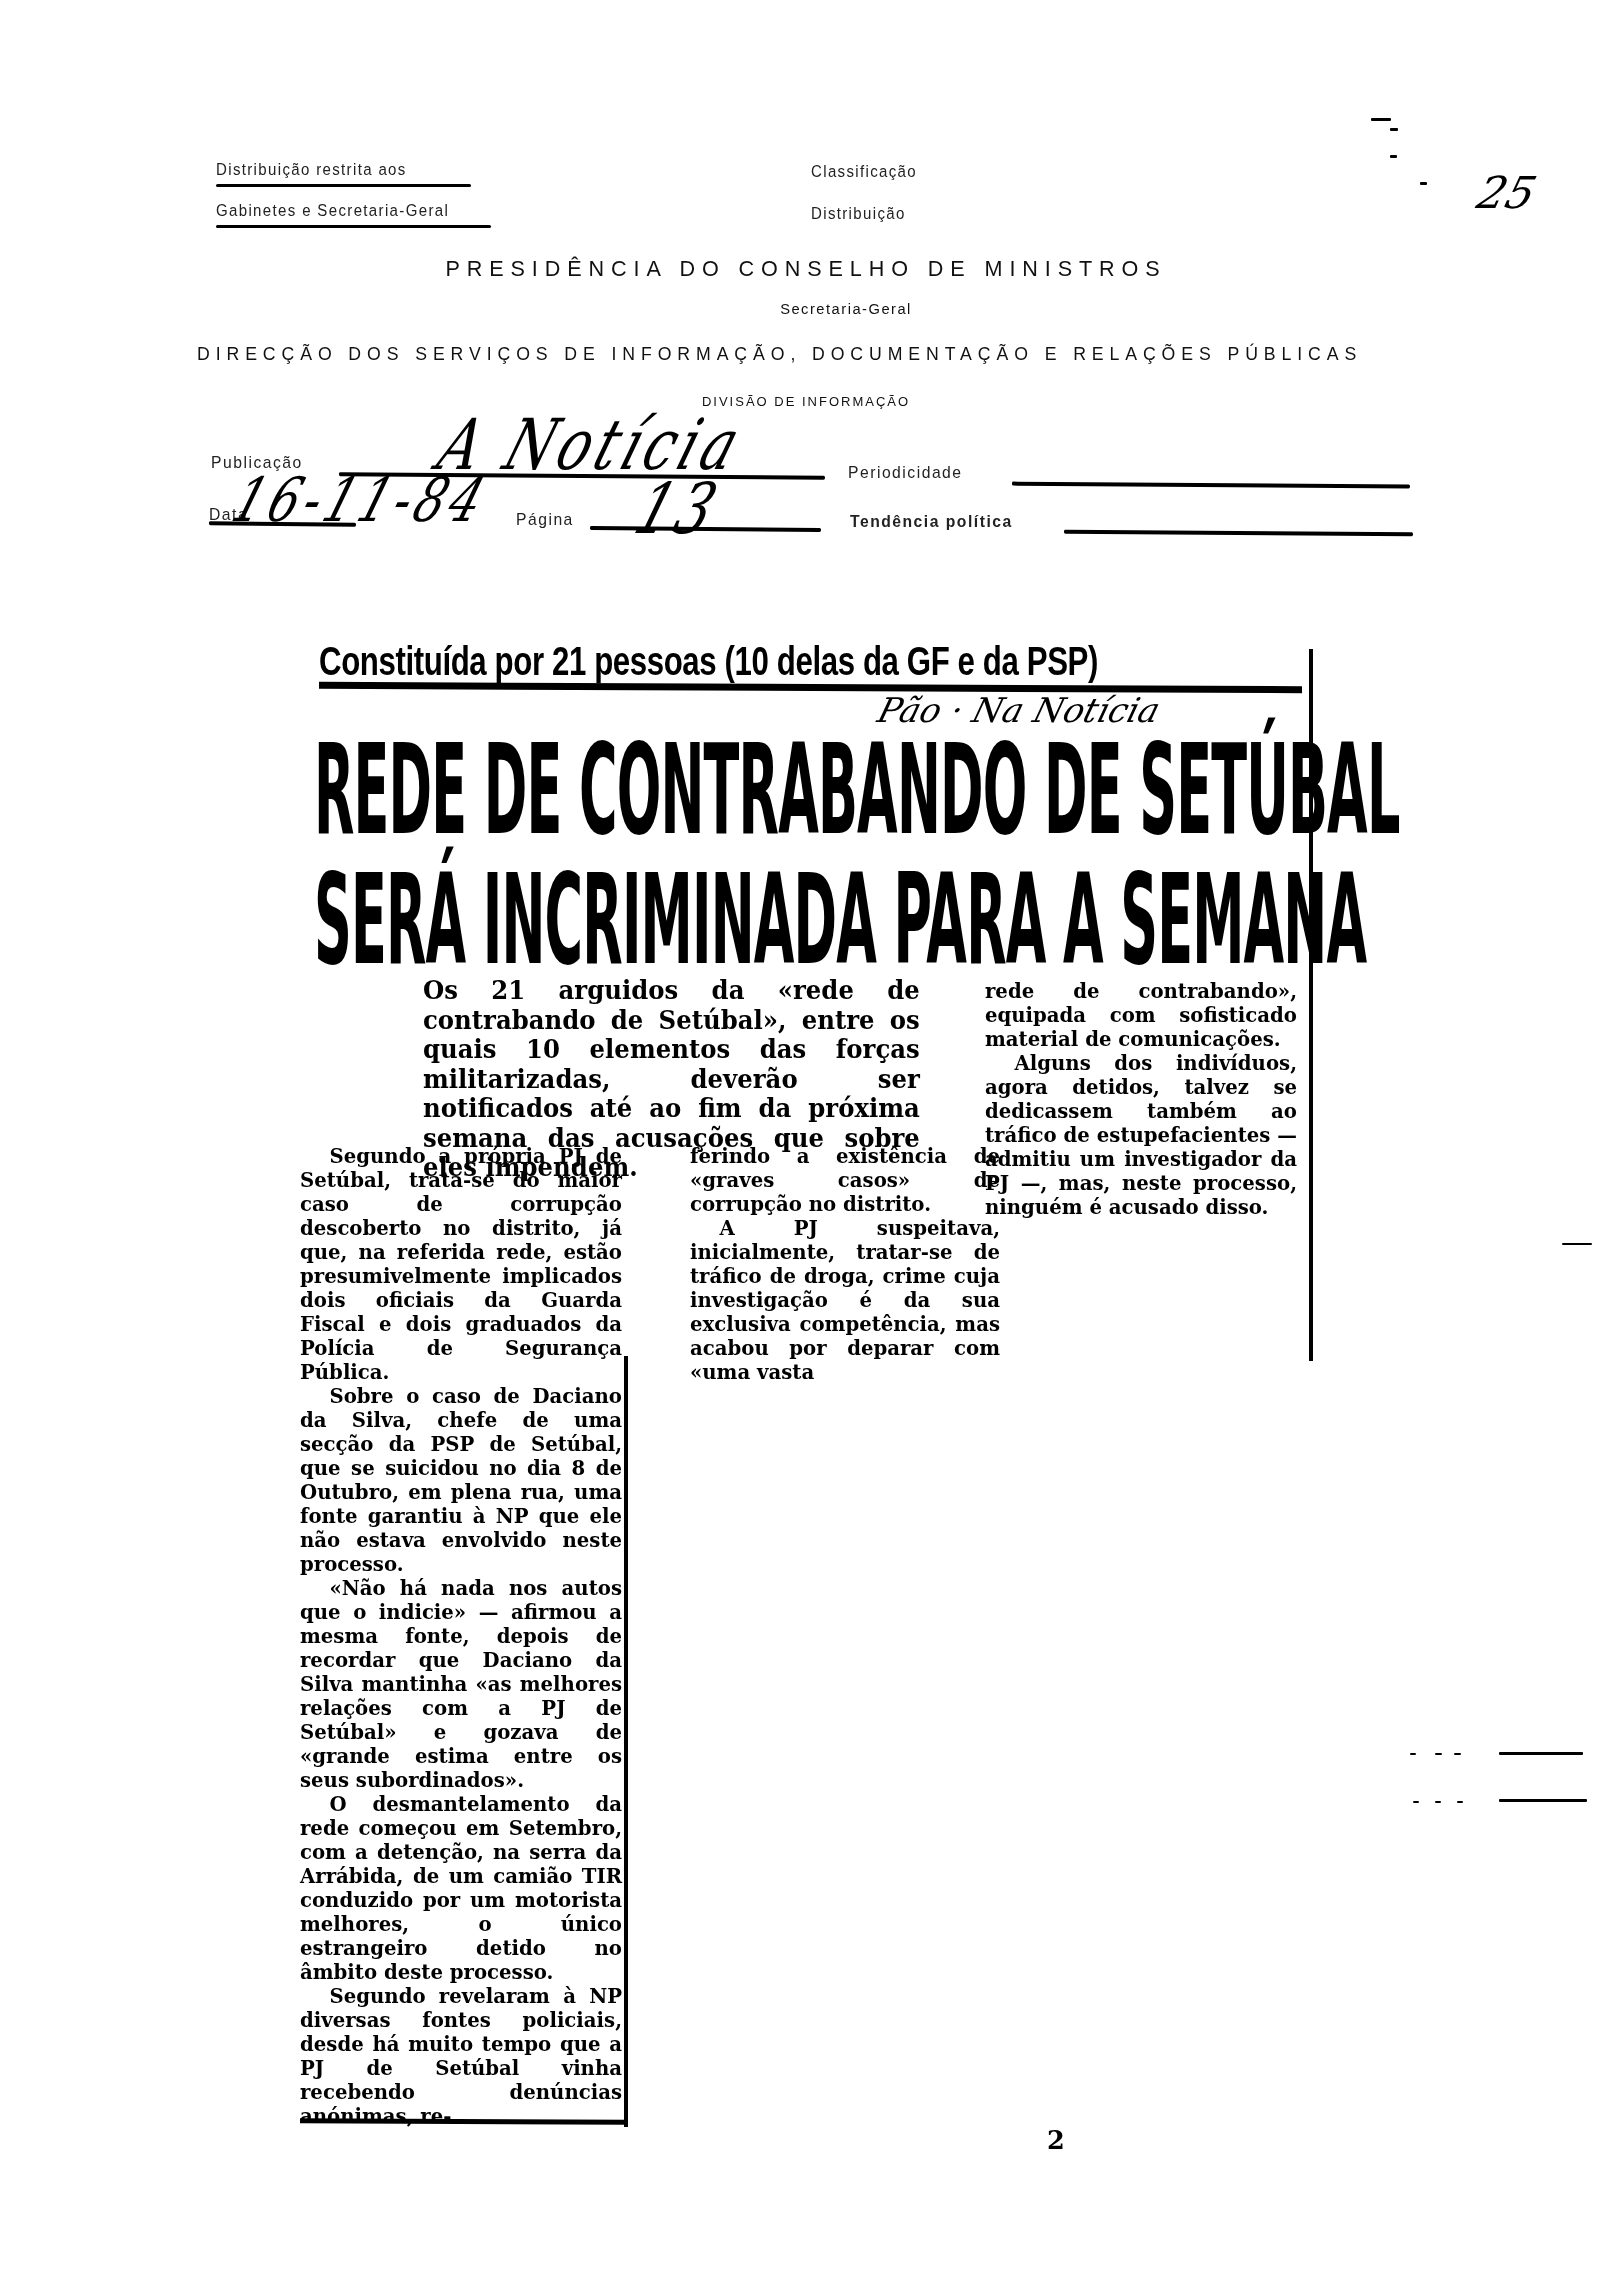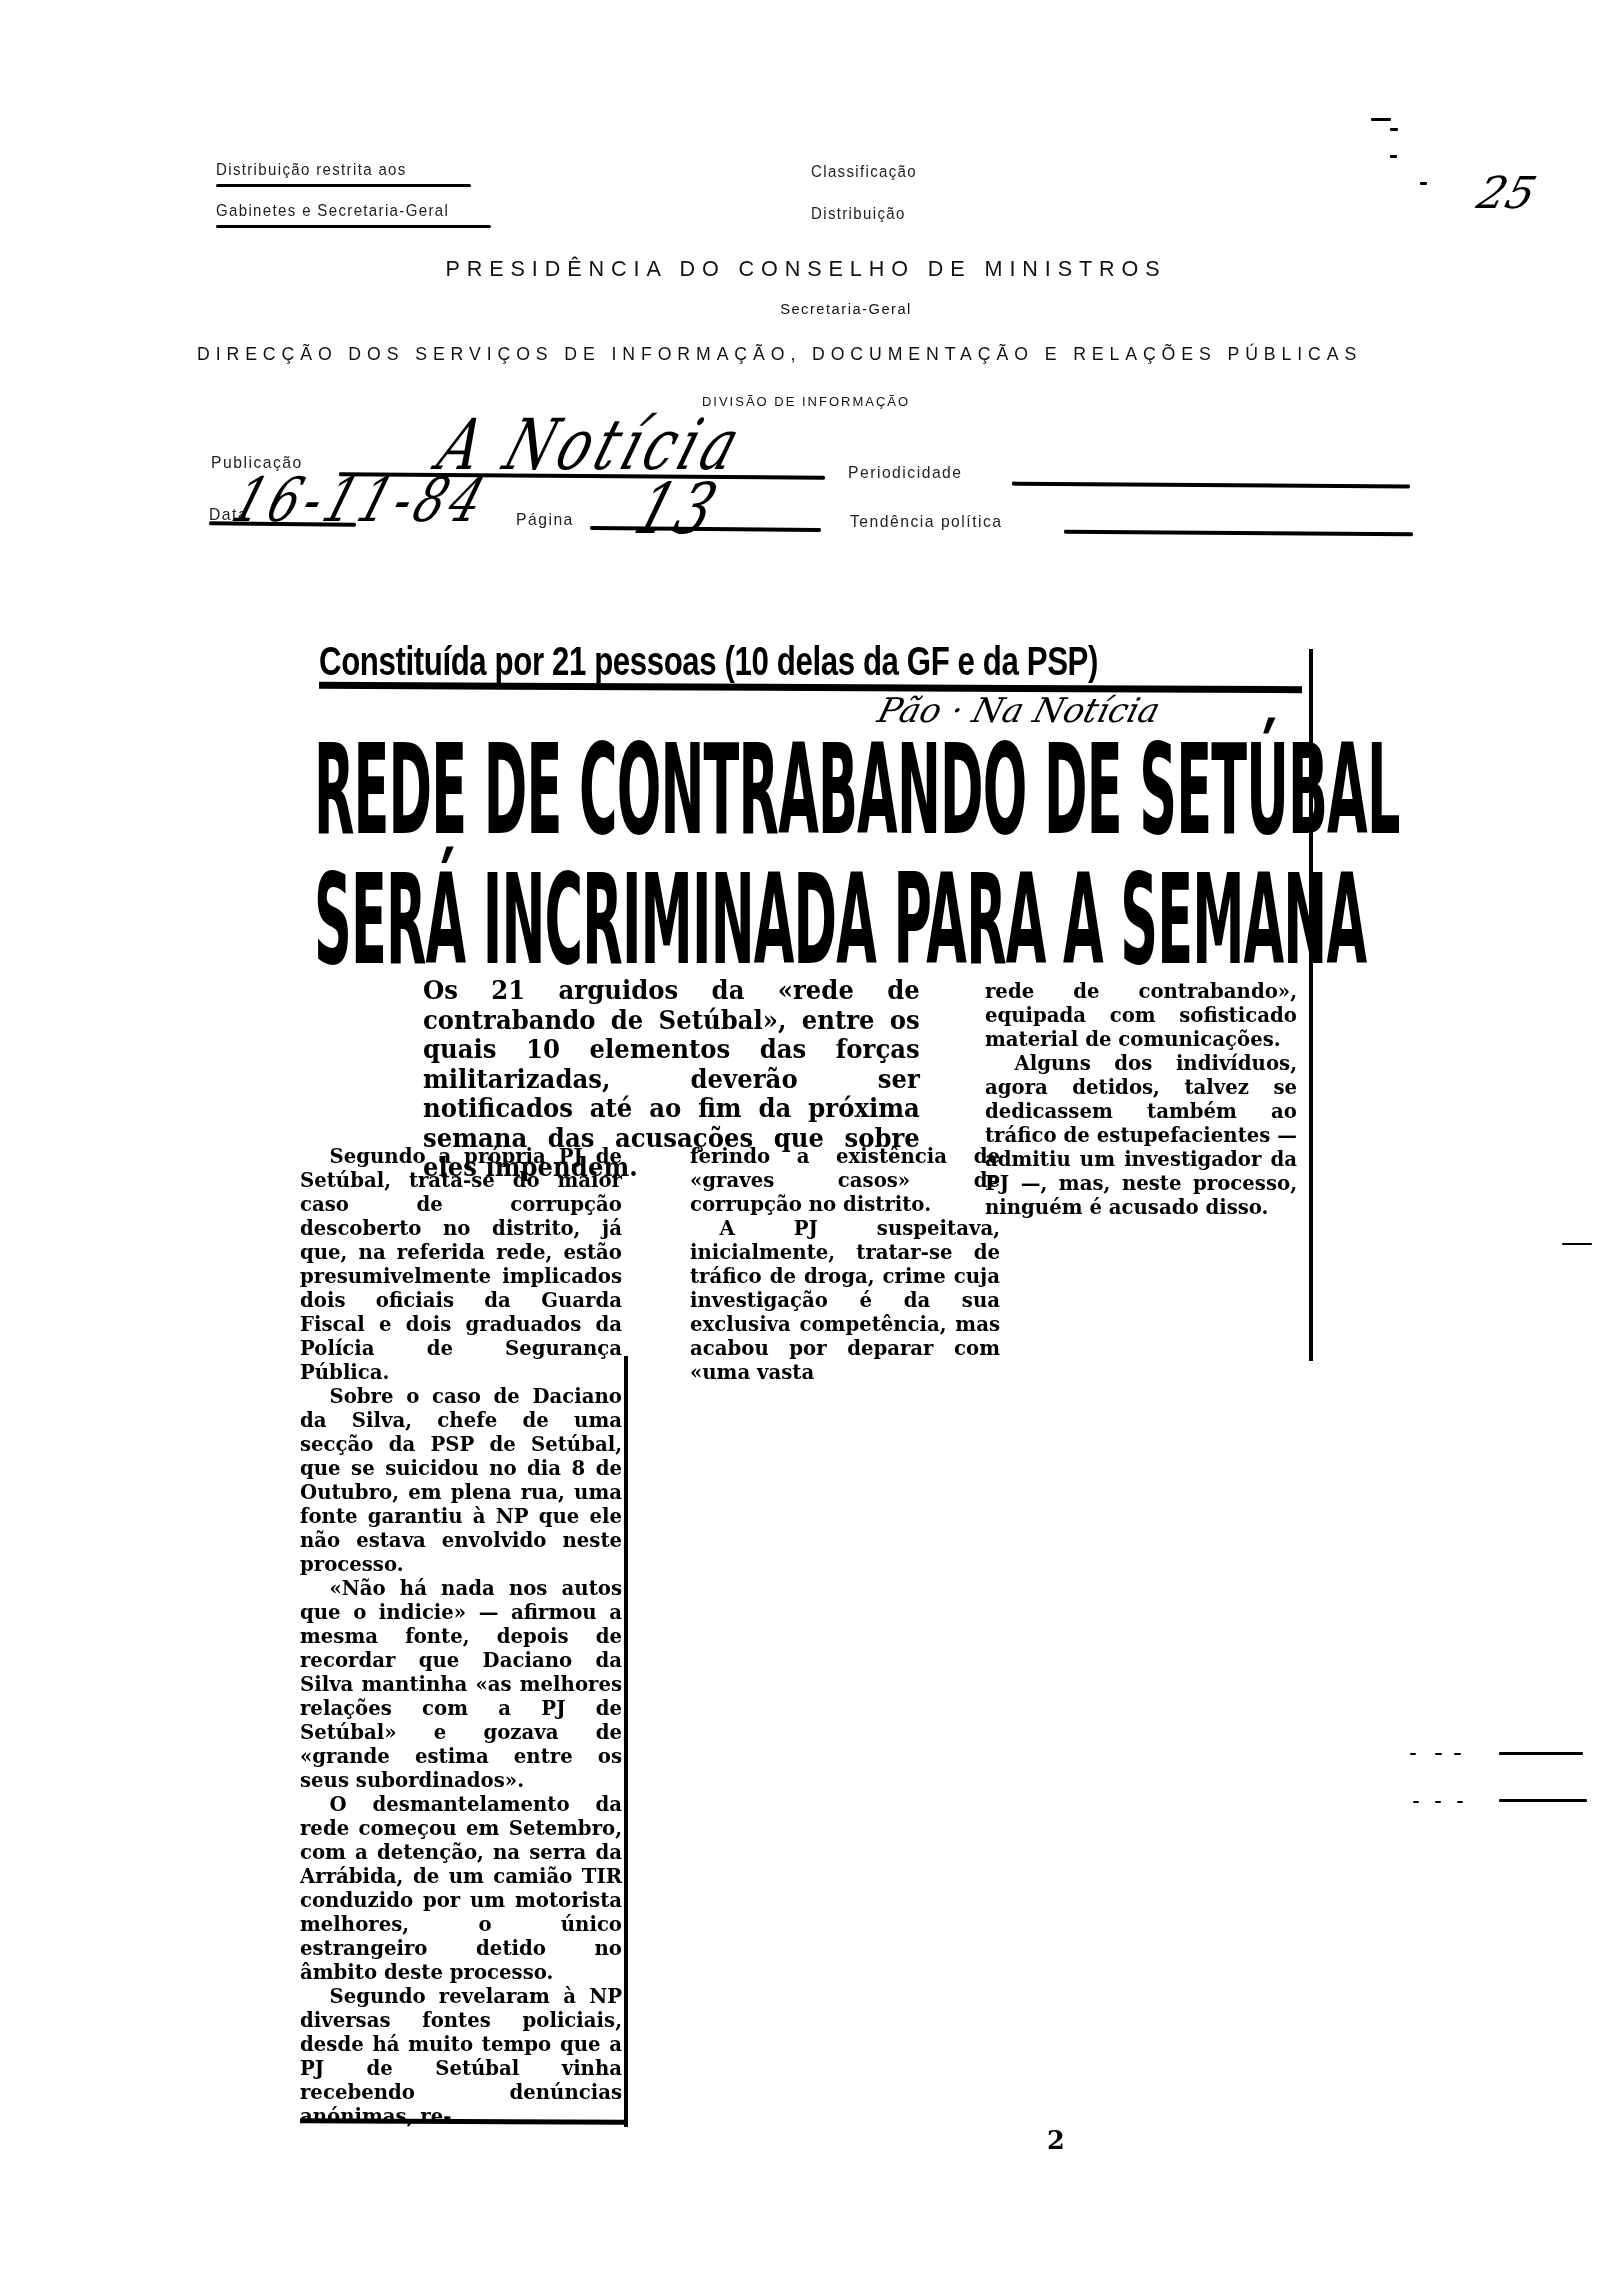--- a/index.html
+++ b/index.html
@@ -100,21 +100,21 @@
 <div class="field-line" style="left:1012px; top:483px; width:398px; transform:rotate(0.4deg);"></div>
 
 <div class="abs field-label" style="left:209px; top:506px;">Data</div>
 <div class="field-line" style="left:209px; top:522px; width:147px; transform:rotate(0.6deg);"></div>
 <div class="handwritten" style="left:236px; top:472px; font-size:47px;">16-11-84</div>
 
 <div class="abs field-label" style="left:516px; top:511px;">Página</div>
 <div class="field-line" style="left:590px; top:527px; width:231px; transform:rotate(0.5deg);"></div>
 <div class="handwritten" style="left:639px; top:477px; font-size:54px;">13</div>
 
-<div class="abs field-label" style="left:850px; top:513px;">Tendência política</div>
+<div class="abs field-label" style="left:850px; top:513px;font-weight:bold;">Tendência política</div>
 <div class="field-line" style="left:1064px; top:531px; width:349px; transform:rotate(0.4deg);"></div>
 
 <div class="kicker">Constituída por 21 pessoas (10 delas da GF e da PSP)</div>
 <div class="clip-rule" style="left:319px; top:684px; width:983px; height:6.9px; transform:rotate(0.25deg);"></div>
 <div class="clip-rule" style="left:1309px; top:649px; width:3.9px; height:712px;"></div>
 
 <div class="abs" style="left:879px; top:690px; font-family:'DejaVu Serif',serif; font-style:italic; font-size:34px; transform:skewX(-15deg);">Pão  ·  Na Notícia</div>
 
 <div class="headline" style="top:727px;">REDE DE CONTRABANDO DE SETÚBAL</div>
 <div class="headline" style="top:857px;">SERÁ INCRIMINADA PARA A SEMANA</div>

